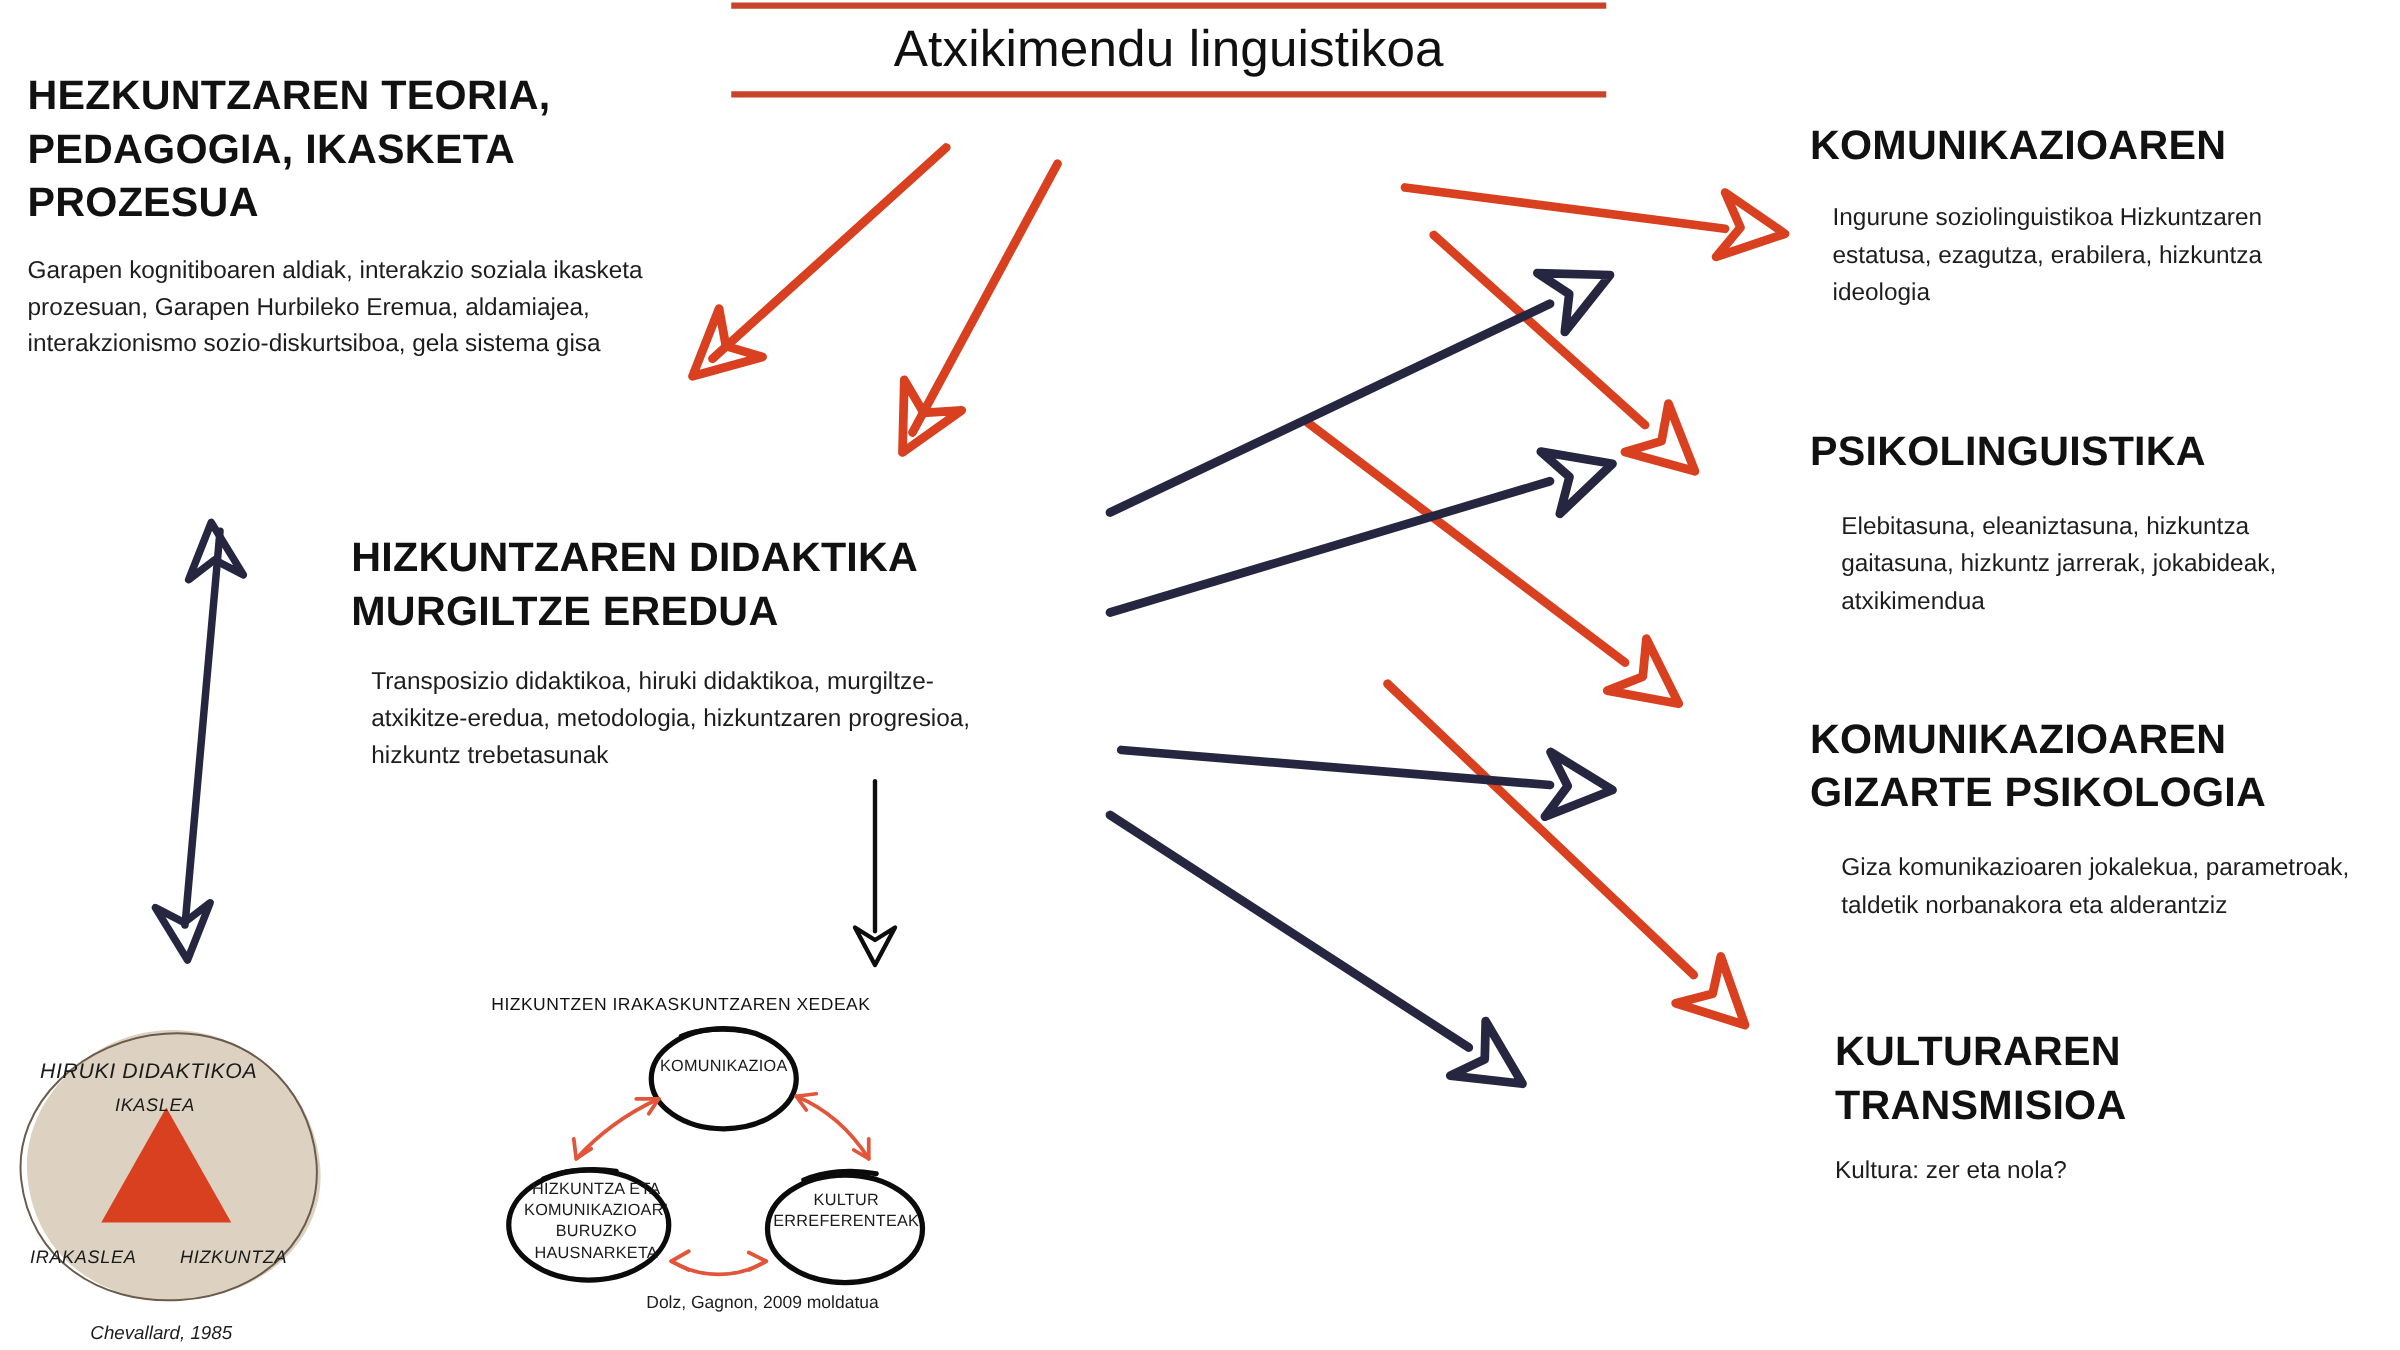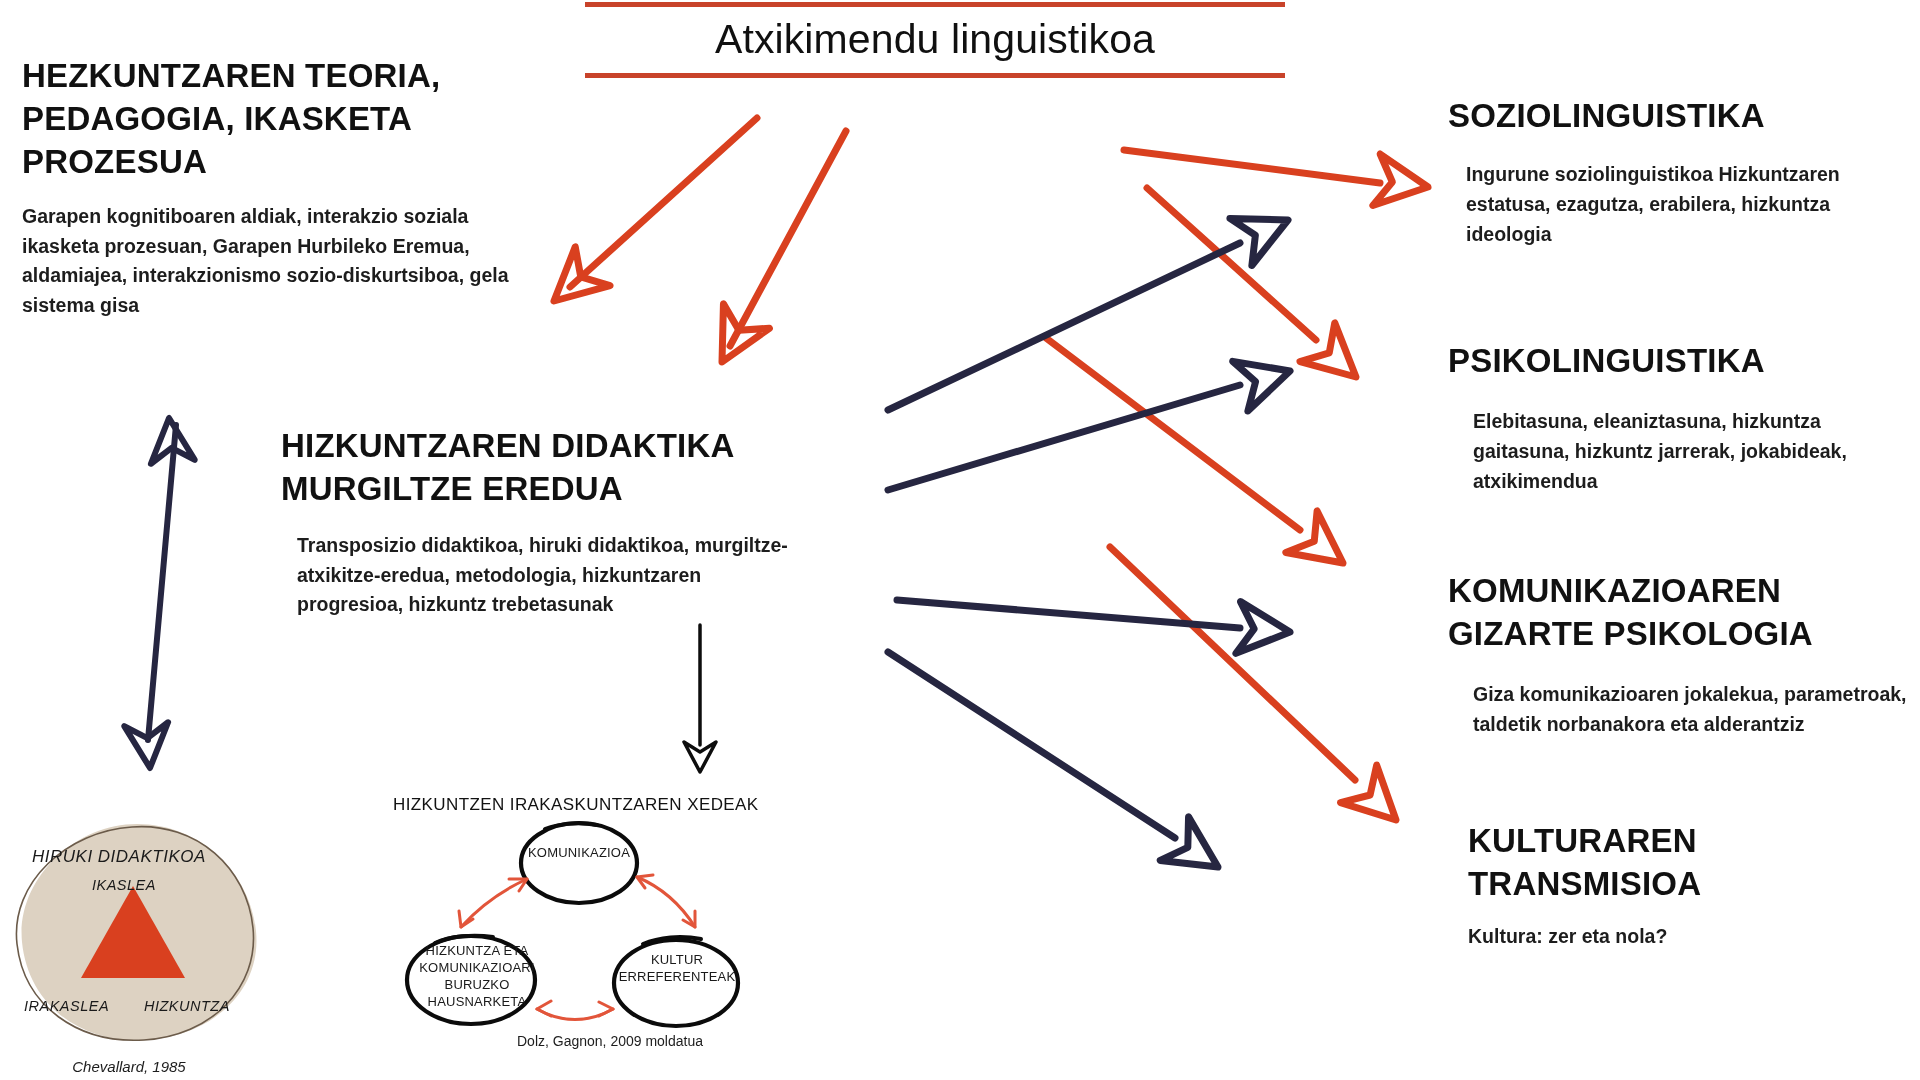--- a/index.html
+++ b/index.html
@@ -49,21 +49,21 @@
   .block-heading {
     font-size: 33px;
     line-height: 1.30;
     font-weight: 700;
     color: #111111;
     letter-spacing: 0.2px;
   }
   .block-body {
     font-size: 19.5px;
     line-height: 1.53;
-    font-weight: 700;
+    font-weight: 400;
     color: #1d1d1d;
   }
 
   
   #edu-theory-block { left: 22px; top: 55px; width: 520px; }
   #edu-theory-block .block-body { margin-top: 18px; }
 
   
   #didactics-block { left: 281px; top: 425px; width: 520px; }
   #didactics-block .block-body { margin-top: 20px; padding-left: 16px; }
@@ -101,21 +101,21 @@
   #chev-title { left: 28px; top: 29px; font-size: 17px !important; }
   #chev-ikaslea { left: 88px; top: 59px; }
   #chev-irakaslea { left: 20px; top: 180px; }
   #chev-hizkuntza { left: 140px; top: 180px; }
 
   
   #dolz-figure { left: 385px; top: 795px; width: 450px; height: 285px; }
   #dolz-title {
     position: absolute;
     left: 8px; top: 0px;
-    font-size: 17px;
+    font-size: 14px;
     letter-spacing: 0.4px;
     color: #121212;
     white-space: nowrap;
   }
   #dolz-figure .oval-label {
     position: absolute;
     text-align: center;
     font-size: 13px;
     line-height: 1.30;
     letter-spacing: 0.2px;
@@ -256,21 +256,21 @@
     <div class="block-heading">HEZKUNTZAREN TEORIA, PEDAGOGIA, IKASKETA PROZESUA</div>
     <div class="block-body">Garapen kognitiboaren aldiak, interakzio soziala ikasketa prozesuan, Garapen Hurbileko Eremua, aldamiajea, interakzionismo sozio-diskurtsiboa, gela sistema gisa</div>
   </div>
 
   <div id="didactics-block" class="abs">
     <div class="block-heading">HIZKUNTZAREN DIDAKTIKA MURGILTZE EREDUA</div>
     <div class="block-body">Transposizio didaktikoa, hiruki didaktikoa, murgiltze- atxikitze-eredua, metodologia, hizkuntzaren progresioa, hizkuntz trebetasunak</div>
   </div>
 
   <div id="socio-block" class="abs">
-    <div class="block-heading">SOZIOLINGUISTIKA</div>
+    <div class="block-heading">KOMUNIKAZIOAREN</div>
     <div class="block-body">Ingurune soziolinguistikoa Hizkuntzaren estatusa, ezagutza, erabilera, hizkuntza ideologia</div>
   </div>
 
   <div id="psycho-block" class="abs">
     <div class="block-heading">PSIKOLINGUISTIKA</div>
     <div class="block-body">Elebitasuna, eleaniztasuna, hizkuntza gaitasuna, hizkuntz jarrerak, jokabideak, atxikimendua</div>
   </div>
 
   <div id="komgizarte-block" class="abs">
     <div class="block-heading">KOMUNIKAZIOAREN GIZARTE PSIKOLOGIA</div>

